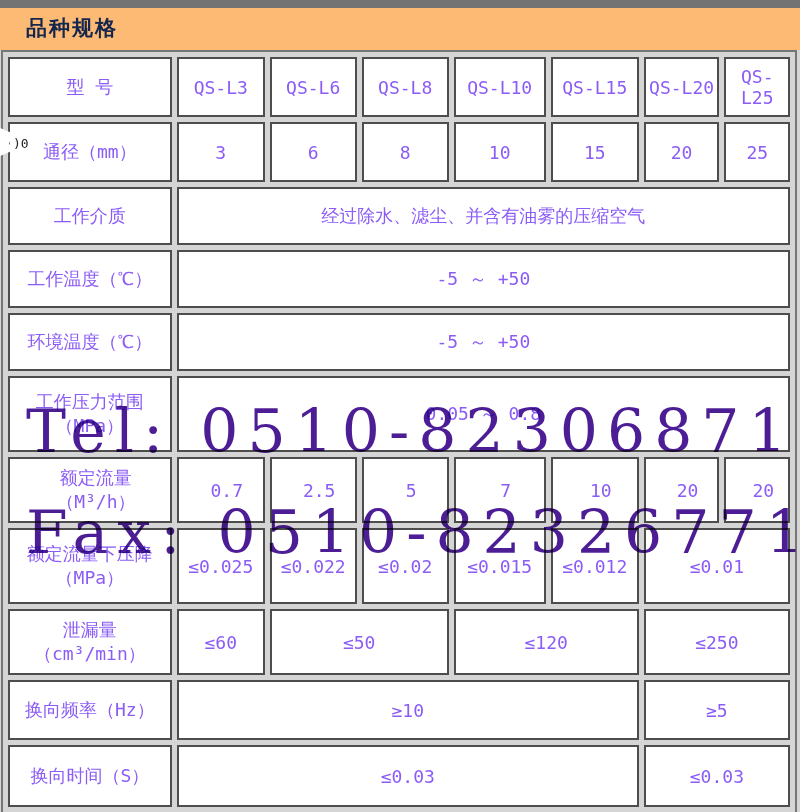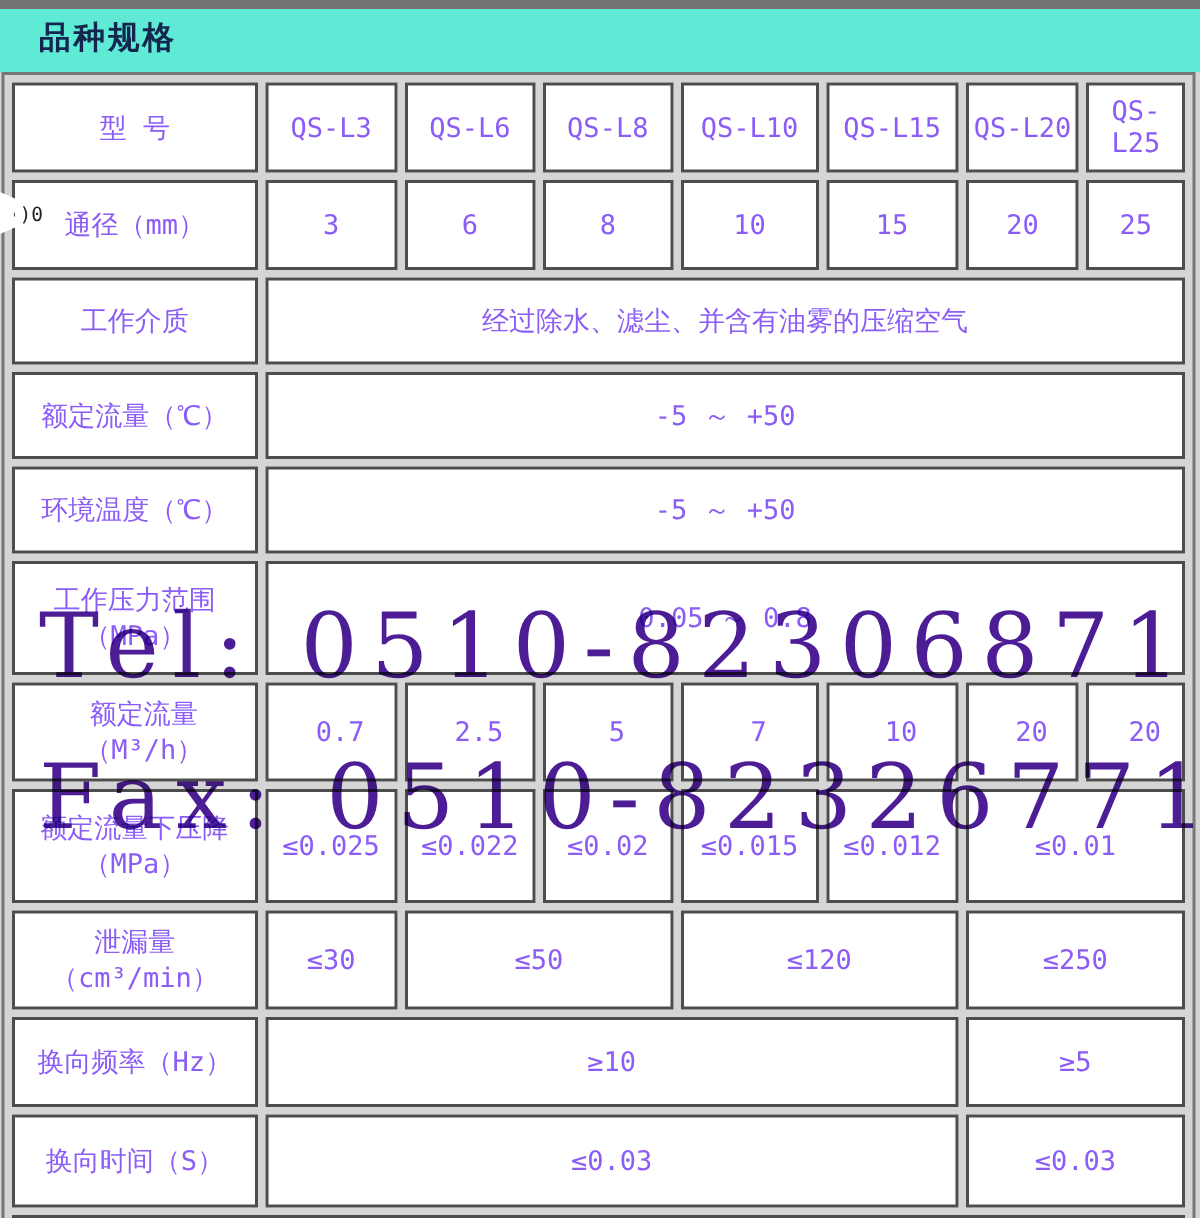--- a/index.html
+++ b/index.html
@@ -7,22 +7,22 @@
     width:800px;height:812px;
     background:#d5d5d5;
     font-family:"DejaVu Sans Mono","Liberation Mono",monospace;
     position:relative;
     overflow:hidden;
   }
   .page{position:relative;width:800px;height:812px;}
 
   
   .header{
-    background:#5eead4;
-    border-top:6px solid #737373;
+    background:#fdba74;
+    border-top:8px solid #737373;
     height:42px;
     line-height:40px;
   }
   .page-title{
     font-family:"Liberation Sans","DejaVu Sans",sans-serif;
     font-weight:bold;
     font-size:21px;
     color:#14264e;
     padding-left:26px;
     letter-spacing:2px;
@@ -145,21 +145,21 @@
           <td class="data-cell">10</td>
           <td class="data-cell">15</td>
           <td class="data-cell">20</td>
           <td class="data-cell">25</td>
         </tr>
         <tr>
           <td class="label-cell">工作介质</td>
           <td class="data-cell" colspan="7">经过除水、滤尘、并含有油雾的压缩空气</td>
         </tr>
         <tr>
-          <td class="label-cell">额定流量（℃）</td>
+          <td class="label-cell">工作温度（℃）</td>
           <td class="data-cell" colspan="7">-5 ～ +50</td>
         </tr>
         <tr>
           <td class="label-cell">环境温度（℃）</td>
           <td class="data-cell" colspan="7">-5 ～ +50</td>
         </tr>
         <tr>
           <td class="label-cell">工作压力范围
 （MPa）</td>
           <td class="data-cell" colspan="7">0.05 ～ 0.8</td>
@@ -179,21 +179,21 @@
 （MPa）</td>
           <td class="data-cell">≤0.025</td>
           <td class="data-cell">≤0.022</td>
           <td class="data-cell">≤0.02</td>
           <td class="data-cell">≤0.015</td>
           <td class="data-cell">≤0.012</td>
           <td class="data-cell" colspan="2">≤0.01</td>
         </tr>
         <tr>
           <td class="label-cell">泄漏量（cm³/min）</td>
-          <td class="data-cell">≤30</td>
+          <td class="data-cell">≤60</td>
           <td class="data-cell" colspan="2">≤50</td>
           <td class="data-cell" colspan="2">≤120</td>
           <td class="data-cell" colspan="2">≤250</td>
         </tr>
         <tr>
           <td class="label-cell">换向频率（Hz）</td>
           <td class="data-cell" colspan="5">≥10</td>
           <td class="data-cell" colspan="2">≥5</td>
         </tr>
         <tr>

